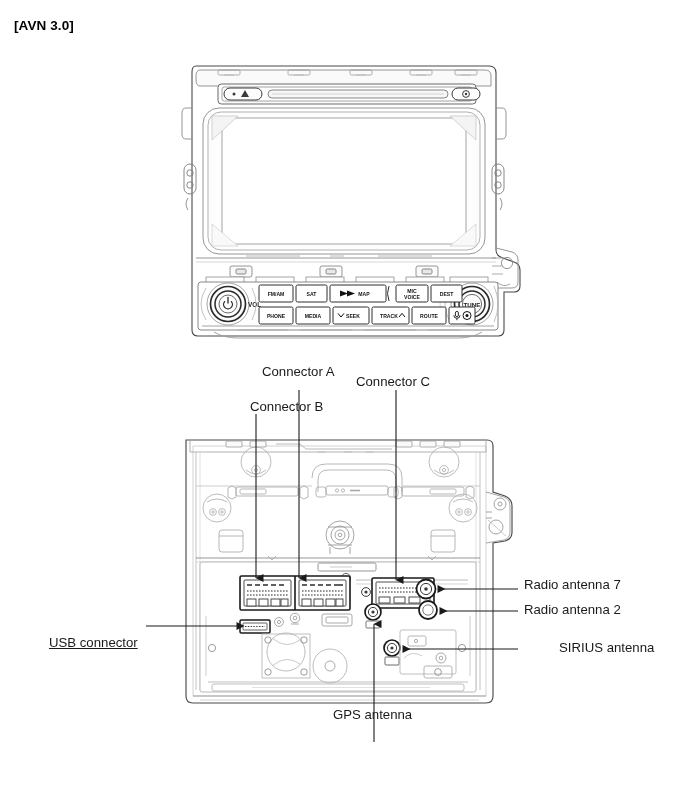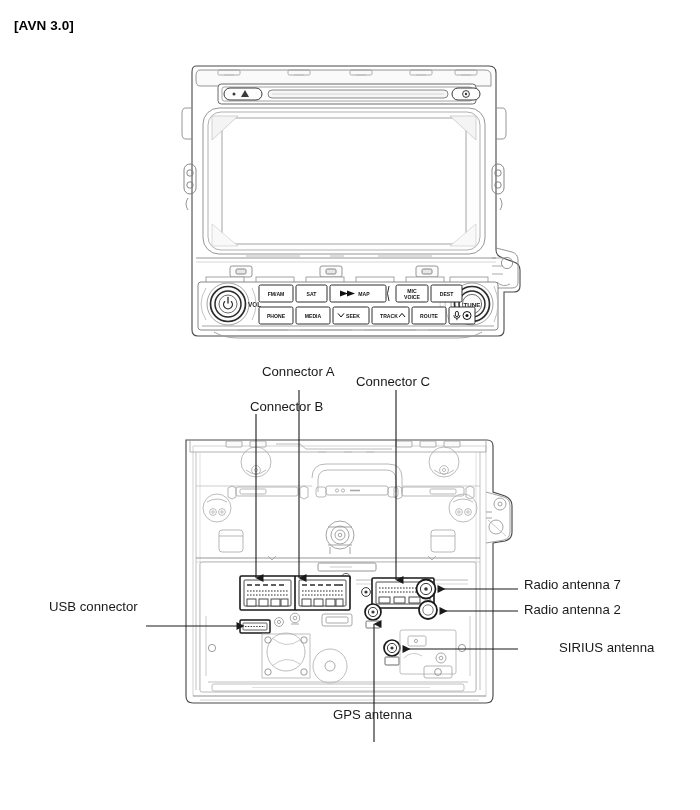--- a/index.html
+++ b/index.html
@@ -45,21 +45,21 @@
     white-space: nowrap;
     line-height: 1.1;
   }
   
   #callout-connector-a { left: 262px; top: 365px; }
   #callout-connector-c { left: 356px; top: 375px; }
   #callout-connector-b { left: 218px; top: 400px; margin-left: 32px; }
   #callout-radio-1    { left: 524px; top: 578px; }
   #callout-radio-2    { left: 524px; top: 603px; }
   #callout-sirius     { left: 524px; top: 641px; margin-left: 35px; }
-  #callout-usb        { left: 49px;  top: 600px; }
+  #callout-usb        { left: 49px;  top: 636px; text-decoration: underline; }
   #callout-gps        { left: 333px; top: 708px; }
 </style>
 </head>
 <body>
 
 <div id="page">
 
   <div class="heading">[AVN 3.0]</div>
 
   <svg class="figure-svg" viewBox="0 0 700 810" xmlns="http://www.w3.org/2000/svg">

